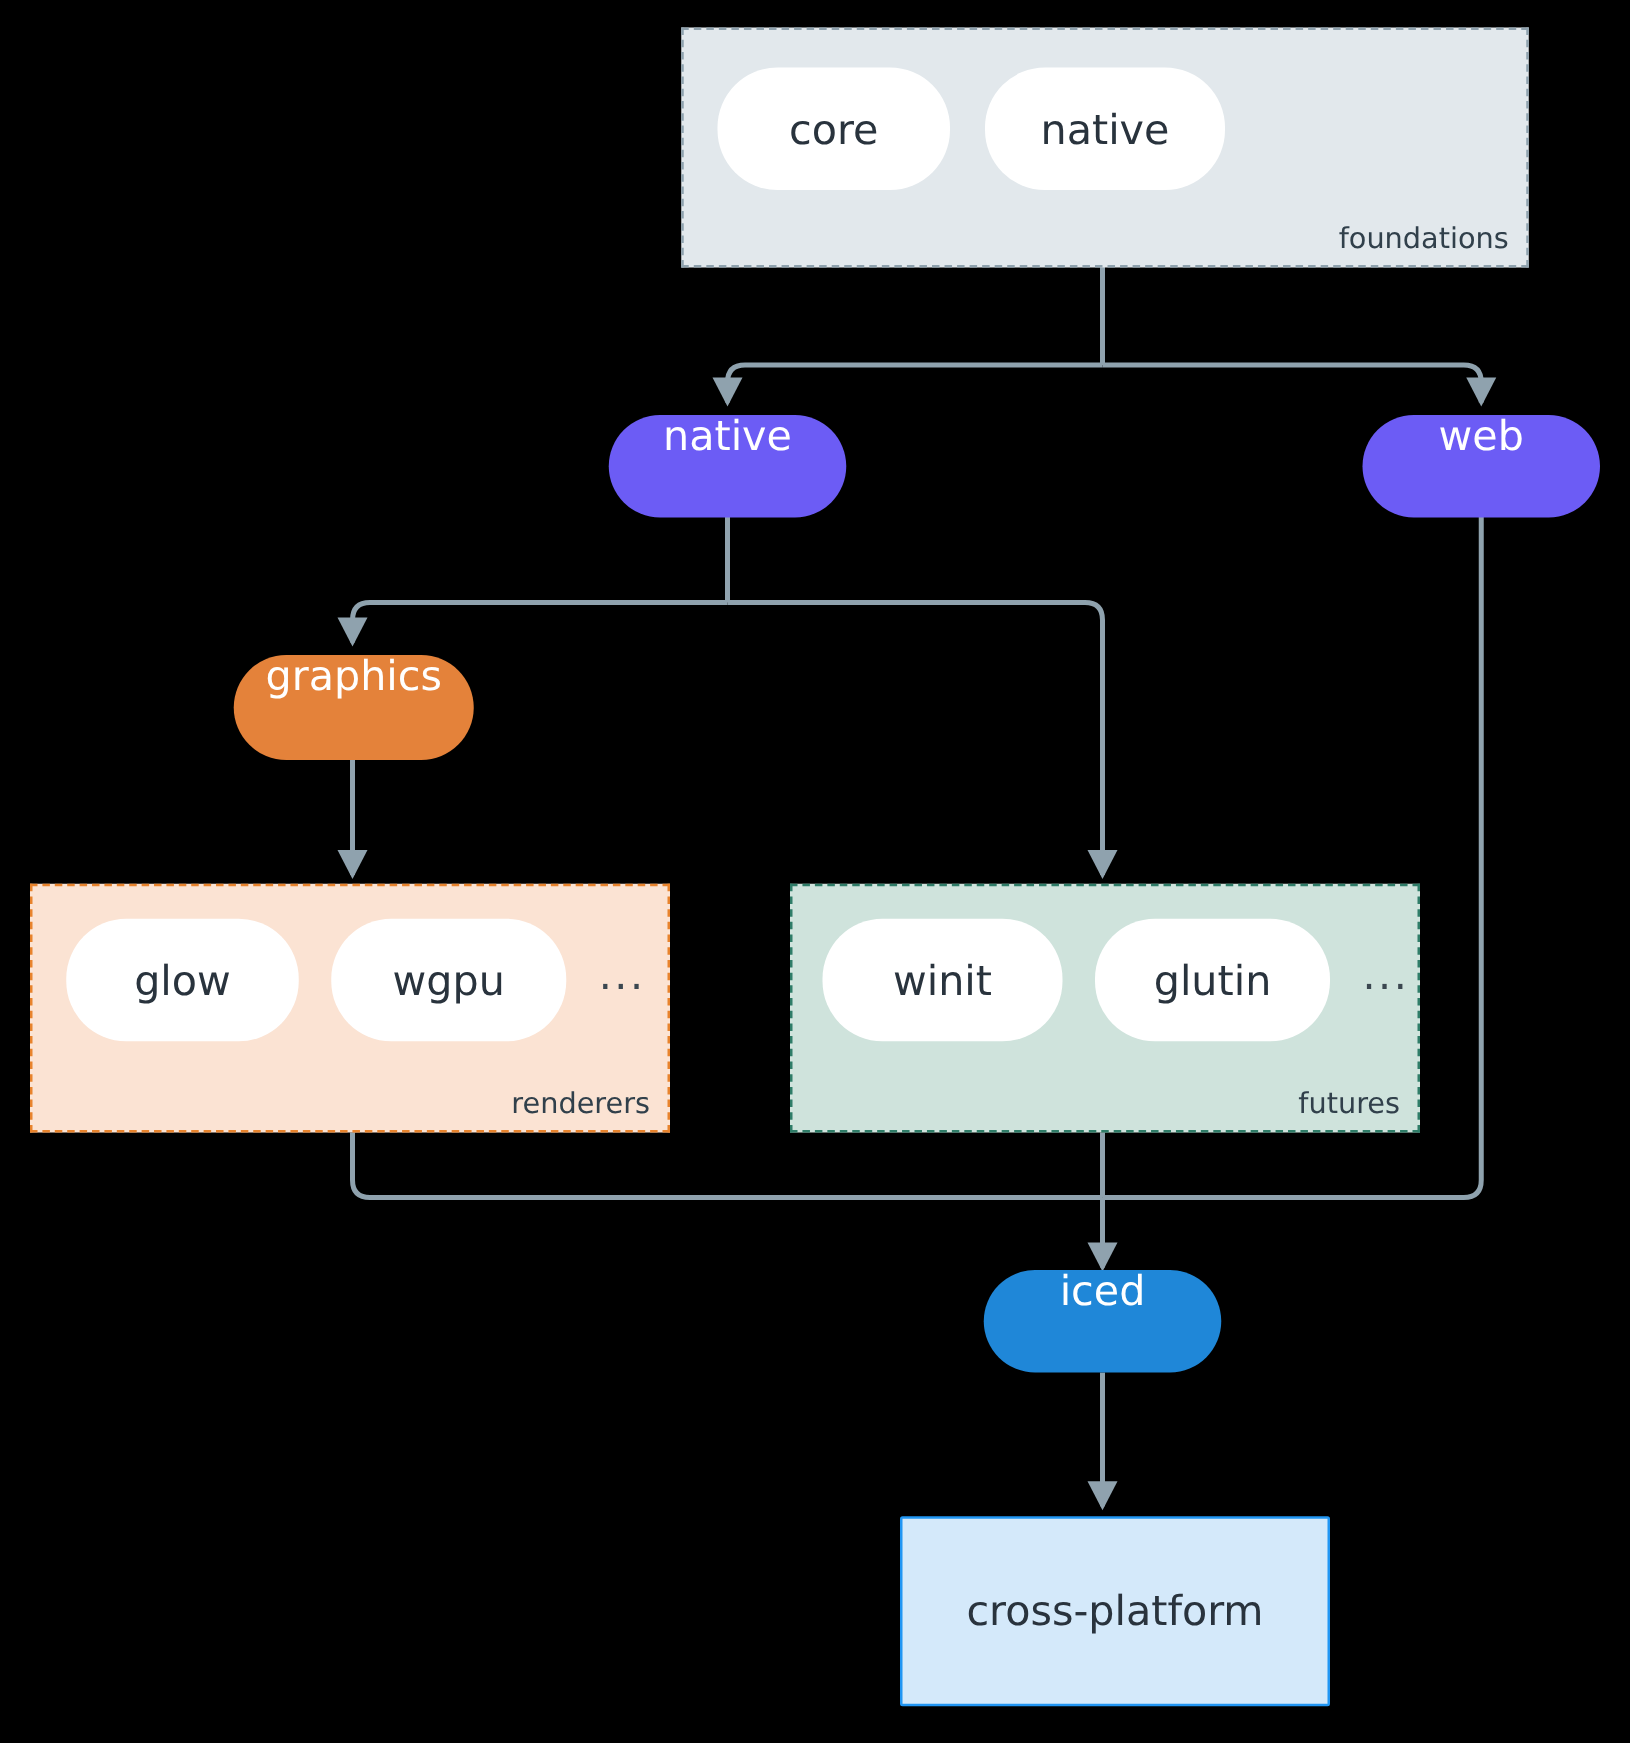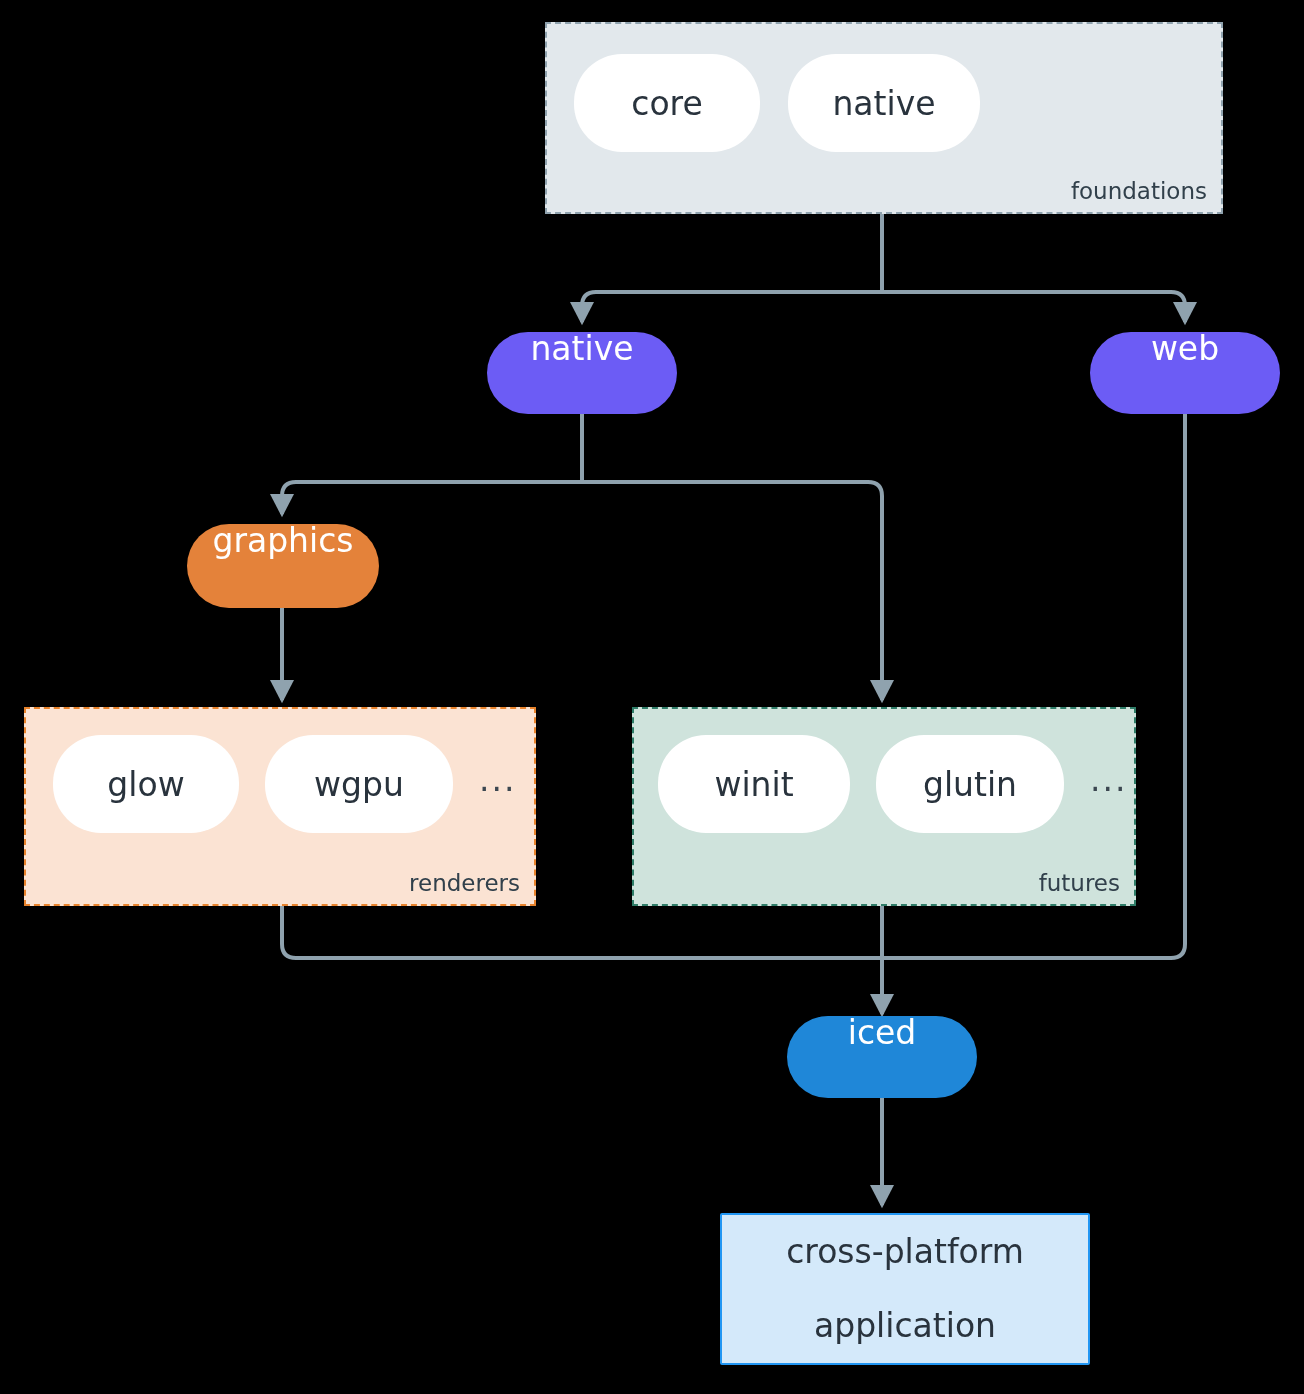--- a/index.html
+++ b/index.html
@@ -178,18 +178,17 @@
       </div>
       <div class="ellipsis">...</div>
     </div>
     <div class="group-label">futures</div>
   </div>
 
   <div class="node" style="left:787px; top:1016px; width:190px; height:82px; background:#1f87d8;">
     <span>iced</span>
   </div>
 
-  <div class="node-rect" style="left:720px; top:1213px; width:370px; height:152px; background:#d4e9fa;gap:32px;">
+  <div class="node-rect" style="left:720px; top:1213px; width:344px; height:152px; background:#d4e9fa;gap:32px;">
     <span>cross-platform</span>
-    <span>application</span>
   </div>
 
 </div>
 
 </body></html>

